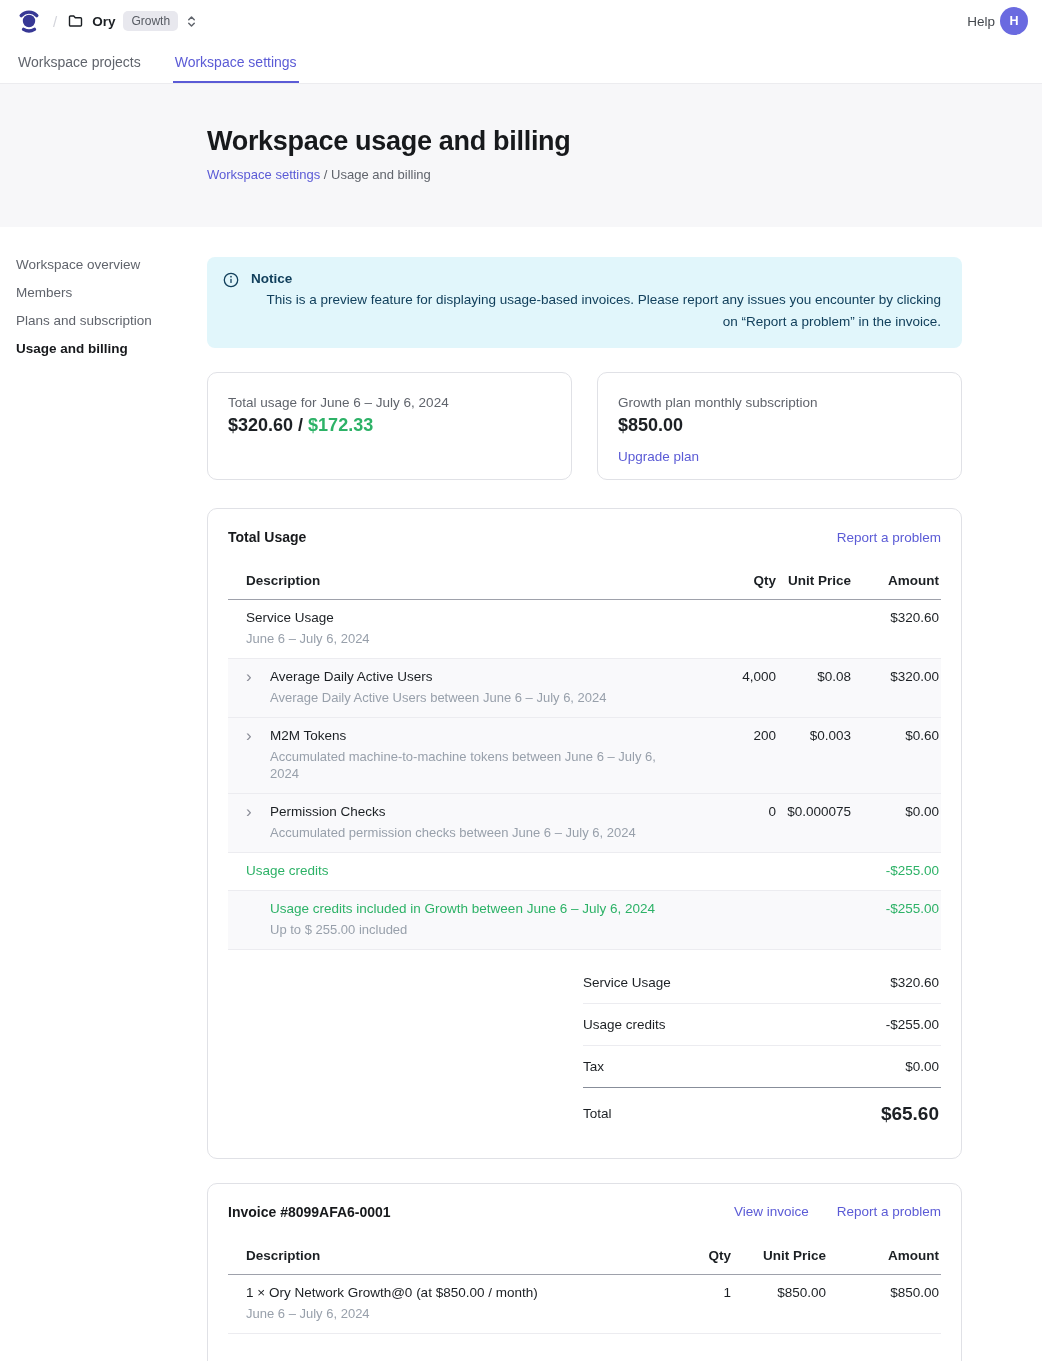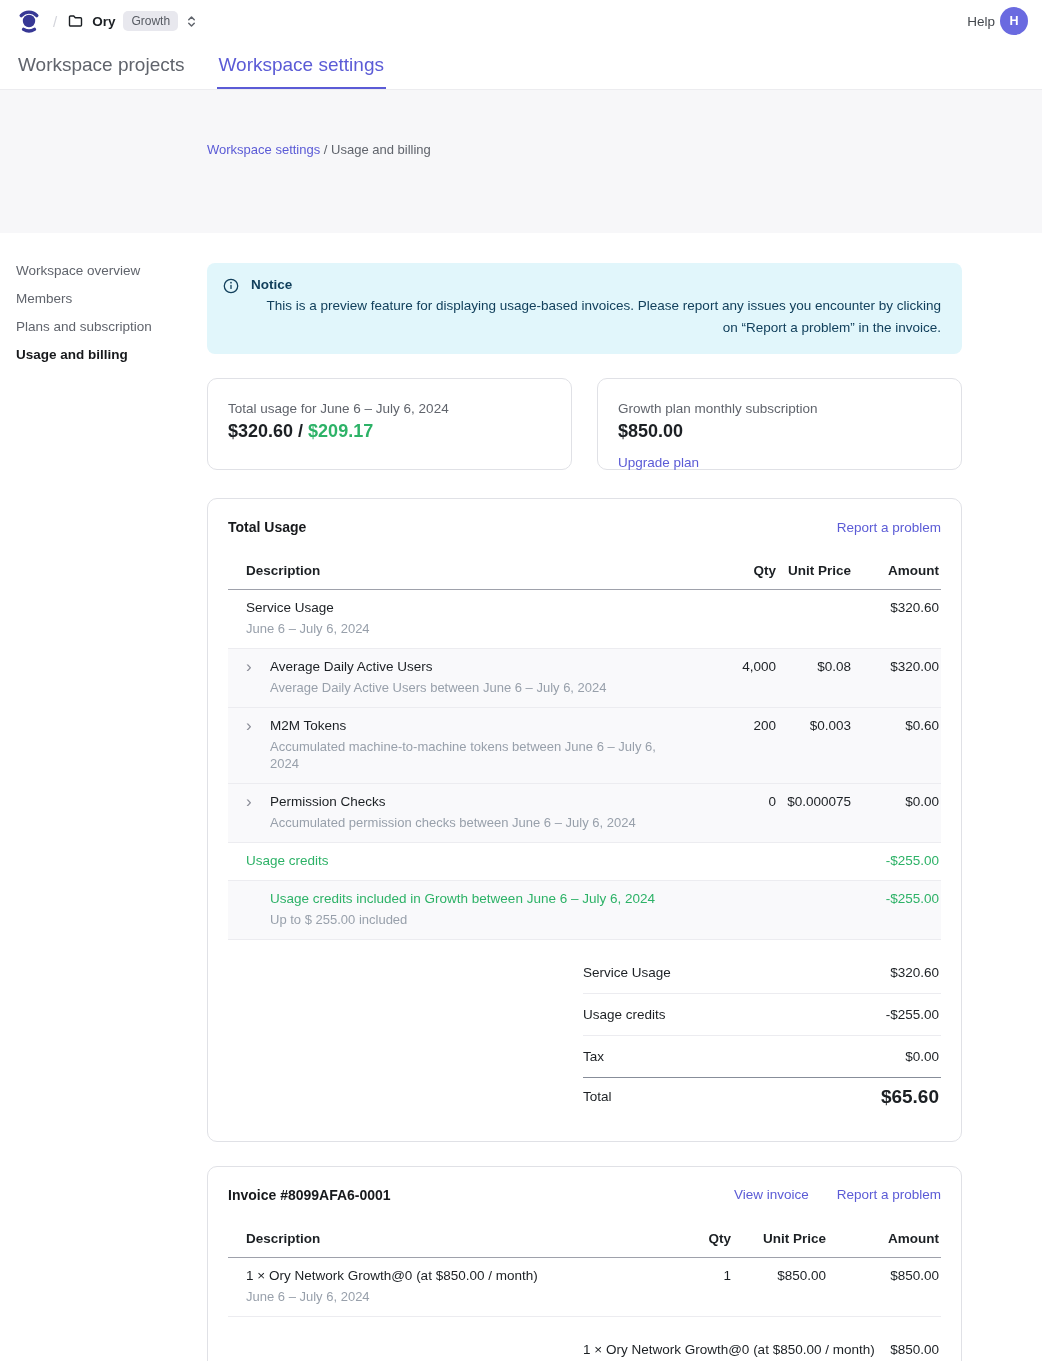--- a/index.html
+++ b/index.html
@@ -21,21 +21,21 @@
   .folder-ic, .updown-ic { display:inline-flex; }
   .ws-name { font-weight:600; font-size:13.5px; }
   .plan-badge { background:#E8E8EE; color:#575B63; font-size:12px; padding:3px 8px; border-radius:5px; }
   .topbar-right { display:flex; align-items:center; gap:5px; }
   .help-link { font-size:13.5px; color:#44484E; cursor:pointer; }
   .avatar { width:28px; height:28px; border-radius:50%; background:#6A6AE0; color:#fff;
             display:flex; align-items:center; justify-content:center; font-size:12.5px; font-weight:600; cursor:pointer; }
 
   
   .tabs { display:flex; gap:30px; padding:0 16px; border-bottom:1px solid #ECECEF; background:#fff; }
-  .tab { font-size:19px; color:#60646C; padding:12px 2px 11px; border-bottom:2px solid transparent; }
+  .tab { font-size:14px; color:#60646C; padding:12px 2px 11px; border-bottom:2px solid transparent; }
   .tab.active { color:#5B5BD6; border-bottom-color:#5B5BD6; }
 
   
   .hero { background:#F7F7F9; height:143px; padding:42px 0 0 207px; }
   .hero h1 { font-size:27px; font-weight:700; letter-spacing:-0.3px; color:#17191C; }
   .breadcrumb { margin-top:10px; font-size:13px; color:#60646C; }
   .breadcrumb a { color:#5B5BD6; cursor:pointer; }
 
   
   .layout { display:flex; }
@@ -45,21 +45,21 @@
   main { width:755px; padding:30px 0 18px; }
 
   
   .notice { display:flex; gap:12px; background:#E1F6FB; border-radius:8px; padding:14px 16px 16px; color:#12405C; }
   .notice-ic { flex-shrink:0; margin-top:1px; }
   .notice-title { font-weight:700; font-size:13.5px; }
   .notice-body { font-size:13.5px; line-height:1.6; margin-top:3px; max-width:690px;text-align:right; }
 
   
   .cards { display:flex; gap:25px; margin-top:24px; }
-  .scard { flex:1; border:1px solid #E0E1E6; border-radius:10px; padding:22px 20px; height:92px; background:#fff; }
+  .scard { flex:1; border:1px solid #E0E1E6; border-radius:10px; padding:22px 20px; height:108px; background:#fff; }
   .scard-label { font-size:13.5px; color:#60646C; }
   .scard-amount { font-size:18px; font-weight:600; margin-top:5px; color:#1C2024; }
   .green { color:#2DB267; }
   .upgrade { display:inline-block; margin-top:13px; font-size:13.5px; color:#5B5BD6; cursor:pointer; }
 
   
   .card { border:1px solid #E0E1E6; border-radius:10px; padding:20px; background:#fff; }
   .usage-card { margin-top:28px; }
   .invoice-card { margin-top:24px; }
   .card-head { display:flex; align-items:center; justify-content:space-between; margin-bottom:18px; }
@@ -85,21 +85,21 @@
   .row-item, .row-credit-item { background:#F9F9FB; }
   .row-credit-item .chevron { visibility:hidden; }
   .row-credit-section .r-name, .row-credit-section .c-amt,
   .row-credit-item .r-name,   .row-credit-item .c-amt { color:#2DB267; }
 
   .summary { width:358px; margin-left:auto; margin-top:12px; }
   .sum-row { display:flex; justify-content:space-between; align-items:center; padding:13px 2px 13px 0; border-bottom:1px solid #ECECF0; font-size:13.5px; }
   .sum-rows .sum-row:last-child { border-bottom:none; }
   .sum-label { color:#1C2024; white-space:nowrap; }
   .sum-value { color:#1C2024; }
-  .sum-row.total { border-top:1px solid #878D99; border-bottom:none; padding-top:8px; }
+  .sum-row.total { border-top:1px solid #878D99; border-bottom:none; padding-top:15px; }
   .sum-row.total .sum-value { font-size:19px; font-weight:700; }
 </style>
 </head>
 <body>
 
 <header class="topbar">
   <div class="topbar-left">
     <span class="logo">
       <svg viewBox="0 0 26 26" width="26" height="26">
         <circle cx="13" cy="13" r="6.2" fill="#373895"></circle>
@@ -133,20 +133,21 @@
 </header>
 
 <nav class="tabs">
 
     <button class="tab">Workspace projects</button>
 
     <button class="tab active">Workspace settings</button>
   </nav>
 
 <section class="hero">
+  <h1>Workspace usage and billing</h1>
   <div class="breadcrumb">
     <a>Workspace settings</a><span> / </span><span>Usage and billing</span>
   </div>
 </section>
 
 <div class="layout">
 
   <aside class="sidebar">
 
       <a class="side-item">Workspace overview</a>
@@ -171,21 +172,21 @@
       <div>
         <div class="notice-title">Notice</div>
         <div class="notice-body">This is a preview feature for displaying usage-based invoices. Please report any issues you encounter by clicking on “Report a problem” in the invoice.</div>
       </div>
     </div>
 
     <div class="cards">
       <div class="scard">
         <div class="scard-label">Total usage for June 6 – July 6, 2024</div>
         <div class="scard-amount">
-          <span>$320.60</span><span> / </span><span class="green">$209.17</span>
+          <span>$320.60</span><span> / </span><span class="green">$172.33</span>
         </div>
       </div>
       <div class="scard">
         <div class="scard-label">Growth plan monthly subscription</div>
         <div class="scard-amount">$850.00</div>
         <a class="upgrade">Upgrade plan</a>
       </div>
     </div>
 
     <div class="card usage-card">

